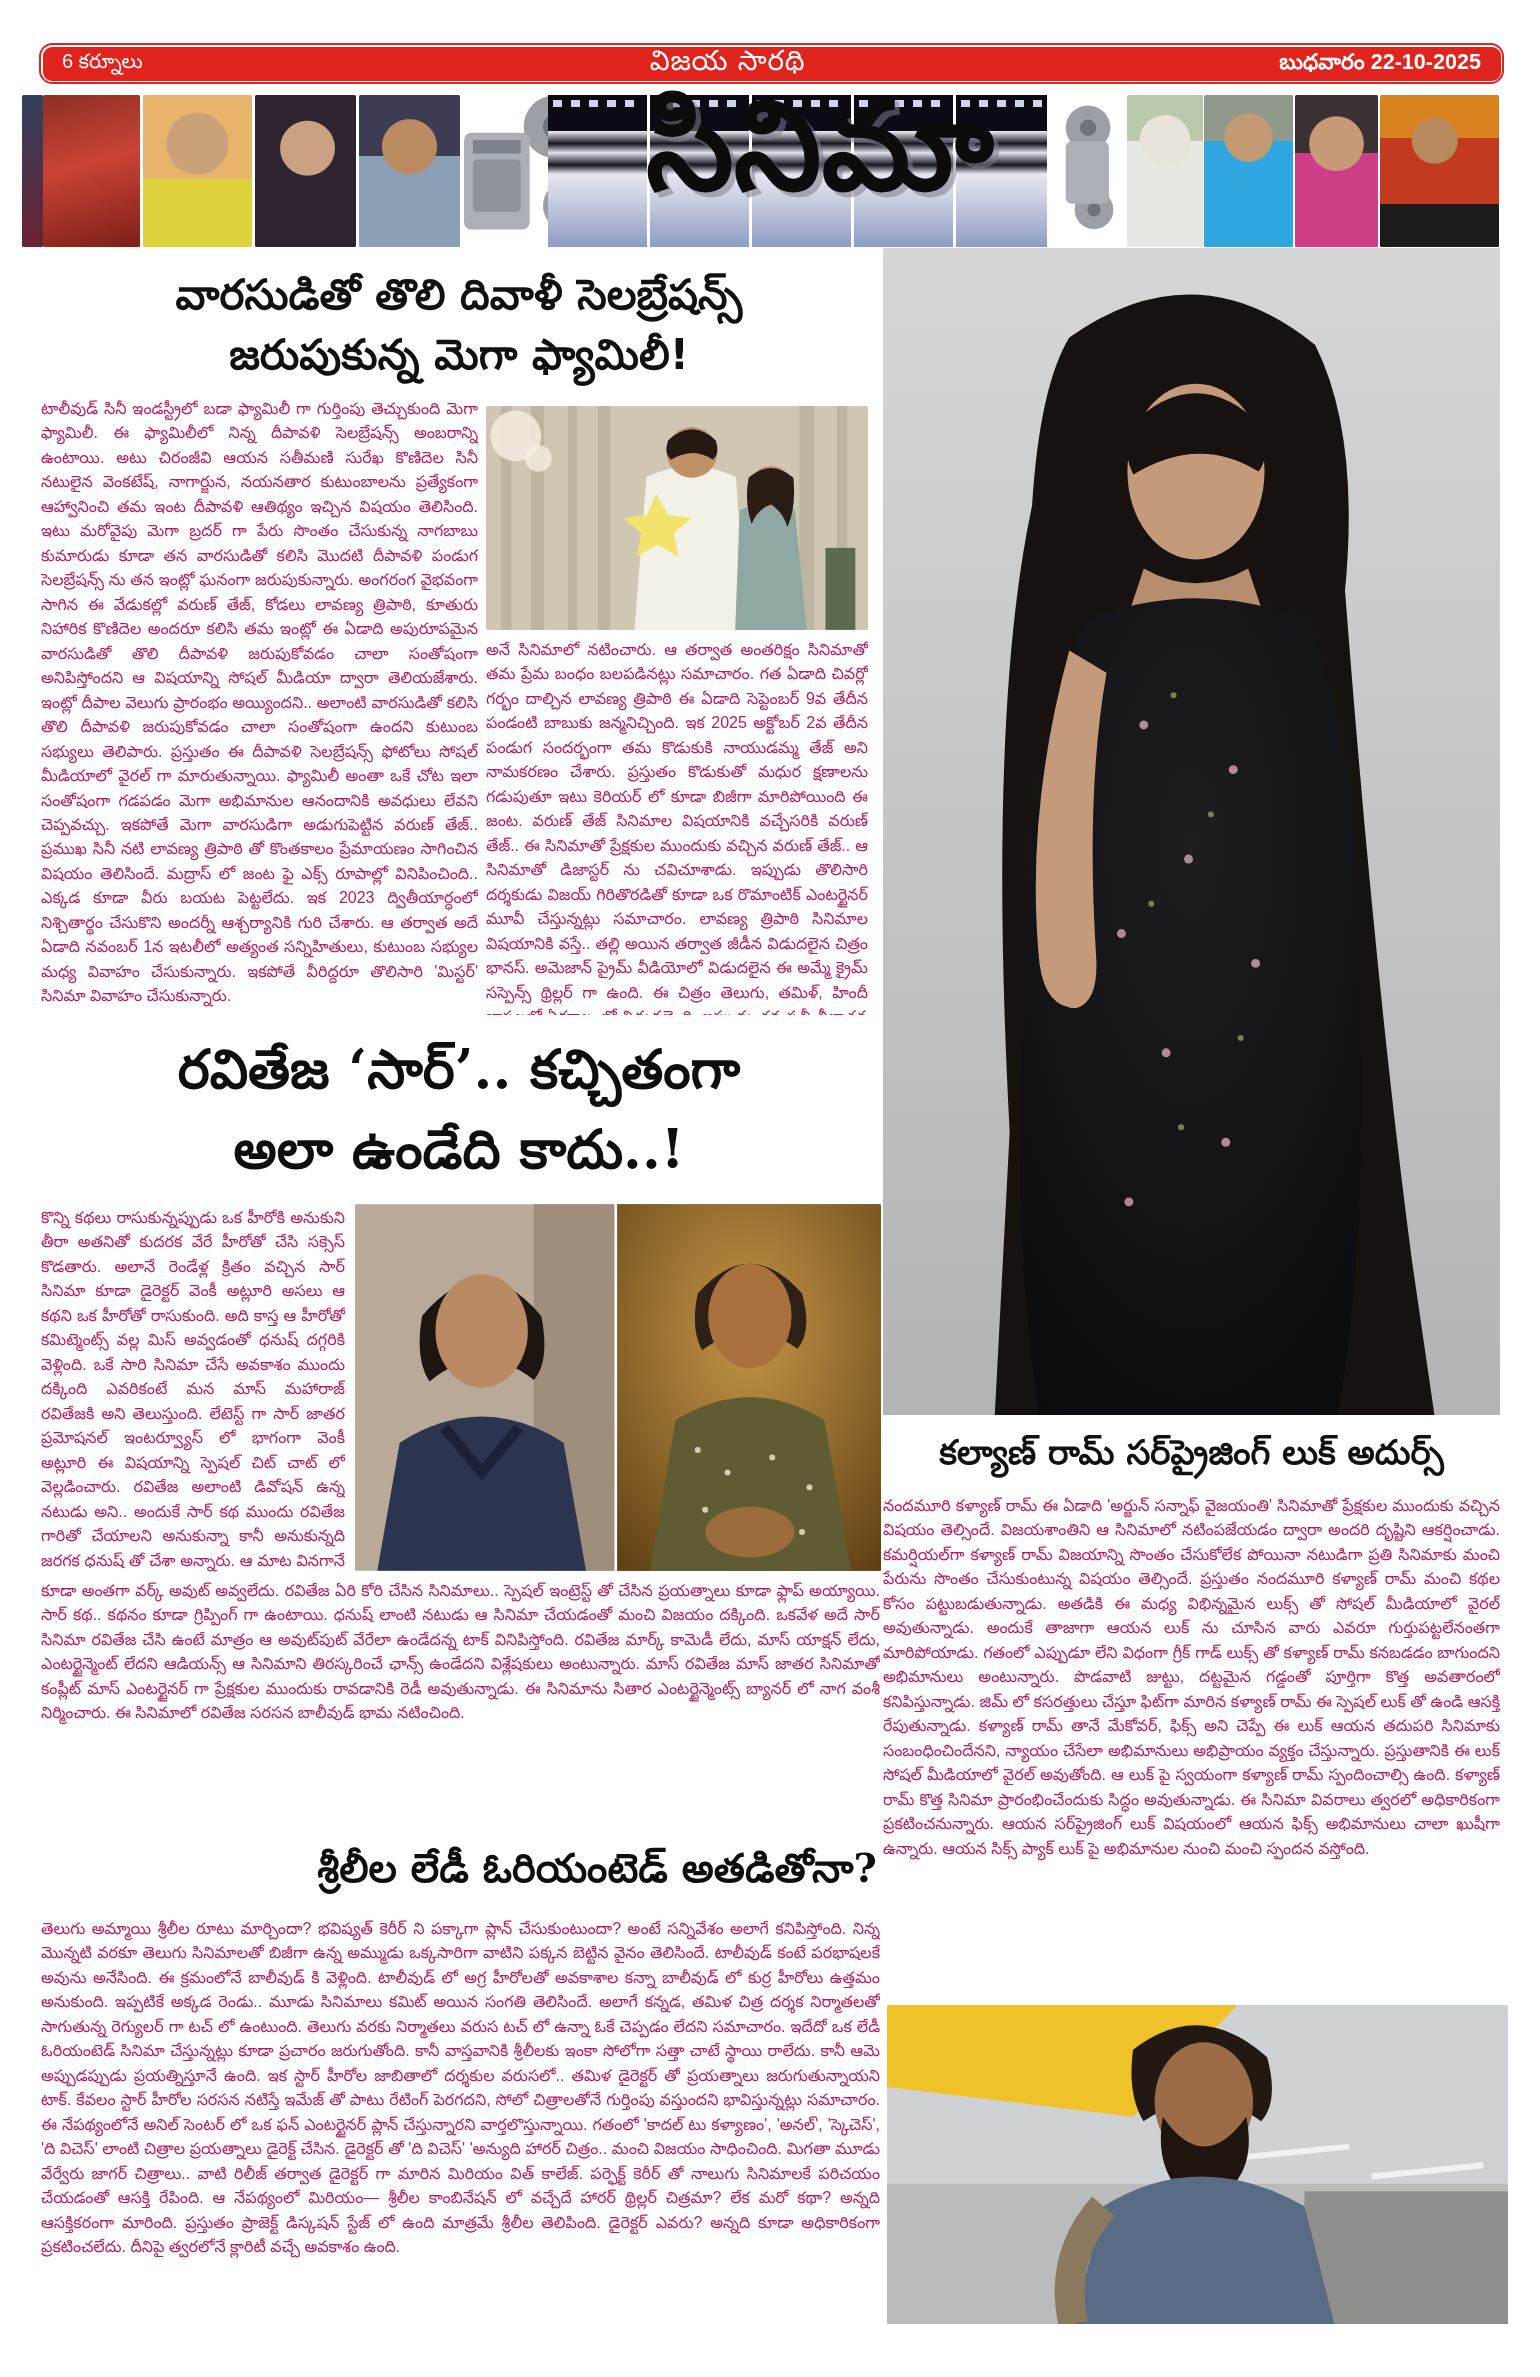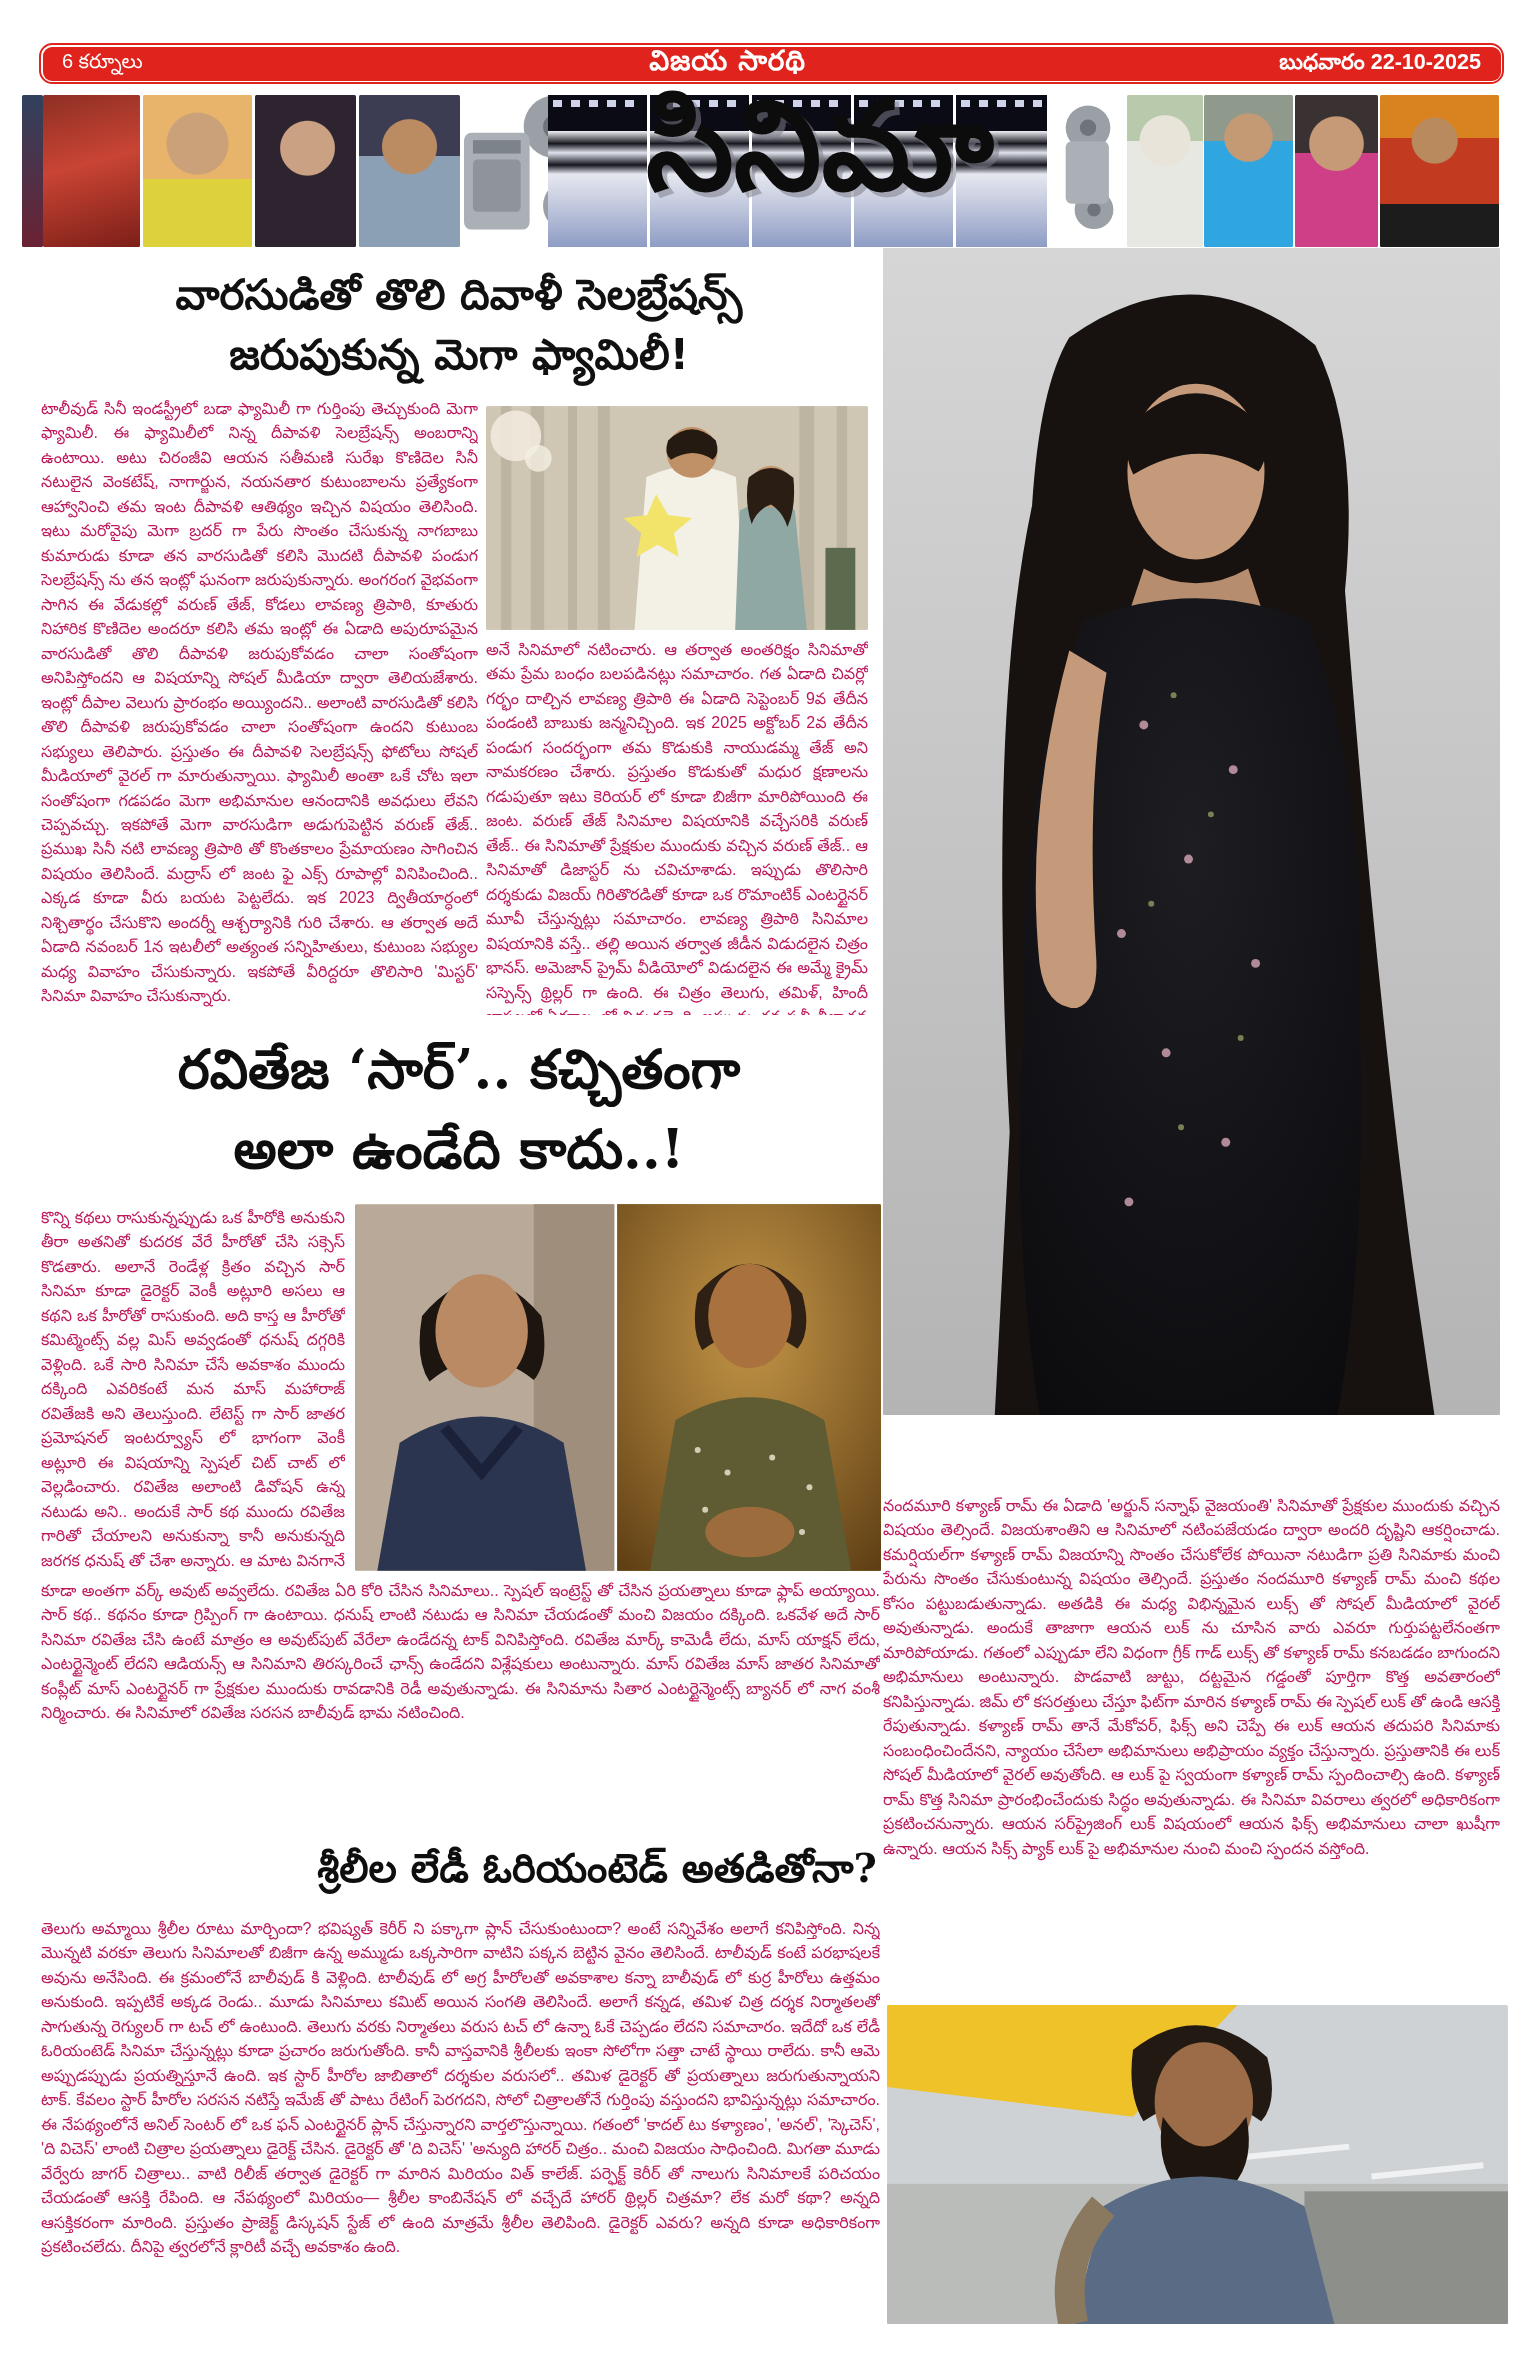--- a/index.html
+++ b/index.html
@@ -4,21 +4,21 @@
 <style>
   html,body{margin:0;padding:0;background:#ffffff;}
   #page{position:relative;width:1541px;height:2377px;background:#ffffff;overflow:hidden;
         font-family:"Liberation Sans",sans-serif;color:#1d1d1d;}
   
   .topbar-outer{position:absolute;left:39px;top:43px;width:1458px;height:34px;
         border:2.2px solid #e0231c;border-radius:13.4px;background:#fff;display:flex;padding:1.5px;box-sizing:content-box;}
   .topbar{flex:1;background:#e0231c;border-radius:9px;display:flex;align-items:center;
         justify-content:space-between;padding:0 19.4px;color:#fff;}
   .tb-left{font-size:20px;font-weight:normal;}
-  .tb-center{font-size:28px;font-weight:bold;letter-spacing:0.7px;font-family:"DejaVu Sans",sans-serif;margin-left:33px;}
+  .tb-center{font-size:28px;font-weight:normal;letter-spacing:0.7px;font-family:"DejaVu Sans",sans-serif;margin-left:33px;}
   .tb-right{font-size:21.6px;font-weight:bold;}
   
   #masthead{position:absolute;left:22.4px;top:83px;width:1496px;height:166px;text-decoration:underline;}
   .mh-photo{position:absolute;top:12px;height:152px;border-radius:1.5px;}
   .edge-photo{left:0;width:21px;background:linear-gradient(180deg,#31415e,#6b2233);}
   .film-panel{position:absolute;top:12px;height:152px;width:99px;
      background:linear-gradient(180deg,#0b0b16 0%,#0b0b16 24%,#e8e8ee 24%,#16161f 32%,#dfe2ec 38%,#15151d 46%,#e6e8f0 52%,#c7cde0 70%,#8e9cc4 100%);
      border-right:3px solid #fff;}
   .film-panel:before{content:"";position:absolute;left:4.5px;top:4.5px;right:4.5px;height:7.5px;
      background:repeating-linear-gradient(90deg,#cfd4ea 0 9px,transparent 9px 18px);}
@@ -206,20 +206,21 @@
           <circle cx="610" cy="380" r="4"></circle>
           <circle cx="470" cy="410" r="4"></circle>
           <circle cx="540" cy="430" r="4"></circle>
           <circle cx="600" cy="440" r="4"></circle>
         </g>
       <ellipse cx="530" cy="440" rx="60" ry="34" fill="#9c6c3c"></ellipse>
     </svg>
   </div>
   <div id="a2-below" class="bodytxt">కూడా అంతగా వర్క్ అవుట్ అవ్వలేదు. రవితేజ ఏరి కోరి చేసిన సినిమాలు.. స్పెషల్ ఇంట్రెస్ట్ తో చేసిన ప్రయత్నాలు కూడా ఫ్లాప్ అయ్యాయి. సార్ కథ.. కథనం కూడా గ్రిప్పింగ్ గా ఉంటాయి. ధనుష్ లాంటి నటుడు ఆ సినిమా చేయడంతో మంచి విజయం దక్కింది. ఒకవేళ అదే సార్ సినిమా రవితేజ చేసి ఉంటే మాత్రం ఆ అవుట్‌పుట్ వేరేలా ఉండేదన్న టాక్ వినిపిస్తోంది. రవితేజ మార్క్ కామెడీ లేదు, మాస్ యాక్షన్ లేదు, ఎంటర్టైన్మెంట్ లేదని ఆడియన్స్ ఆ సినిమాని తిరస్కరించే ఛాన్స్ ఉండేదని విశ్లేషకులు అంటున్నారు. మాస్ రవితేజ మాస్ జాతర సినిమాతో కంప్లీట్ మాస్ ఎంటర్టైనర్ గా ప్రేక్షకుల ముందుకు రావడానికి రెడీ అవుతున్నాడు. ఈ సినిమాను సితార ఎంటర్టైన్మెంట్స్ బ్యానర్ లో నాగ వంశీ నిర్మించారు. ఈ సినిమాలో రవితేజ సరసన బాలీవుడ్ భామ నటించింది.</div>
 
+  <div id="a3-hl" class="hl-round">కల్యాణ్ రామ్ సర్‌ప్రైజింగ్ లుక్ అదుర్స్</div>
   <div id="a3-body" class="bodytxt">నందమూరి కళ్యాణ్ రామ్ ఈ ఏడాది 'అర్జున్ సన్నాఫ్ వైజయంతి' సినిమాతో ప్రేక్షకుల ముందుకు వచ్చిన విషయం తెల్సిందే. విజయశాంతిని ఆ సినిమాలో నటింపజేయడం ద్వారా అందరి దృష్టిని ఆకర్షించాడు. కమర్షియల్‌గా కళ్యాణ్ రామ్ విజయాన్ని సొంతం చేసుకోలేక పోయినా నటుడిగా ప్రతి సినిమాకు మంచి పేరును సొంతం చేసుకుంటున్న విషయం తెల్సిందే. ప్రస్తుతం నందమూరి కళ్యాణ్ రామ్ మంచి కథల కోసం పట్టుబడుతున్నాడు. అతడికి ఈ మధ్య విభిన్నమైన లుక్స్ తో సోషల్ మీడియాలో వైరల్ అవుతున్నాడు. అందుకే తాజాగా ఆయన లుక్ ను చూసిన వారు ఎవరూ గుర్తుపట్టలేనంతగా మారిపోయాడు. గతంలో ఎప్పుడూ లేని విధంగా గ్రీక్ గాడ్ లుక్స్ తో కళ్యాణ్ రామ్ కనబడడం బాగుందని అభిమానులు అంటున్నారు. పొడవాటి జుట్టు, దట్టమైన గడ్డంతో పూర్తిగా కొత్త అవతారంలో కనిపిస్తున్నాడు. జిమ్ లో కసరత్తులు చేస్తూ ఫిట్‌గా మారిన కళ్యాణ్ రామ్ ఈ స్పెషల్ లుక్ తో ఉండి ఆసక్తి రేపుతున్నాడు. కళ్యాణ్ రామ్ తానే మేకోవర్, ఫిక్స్ అని చెప్పే ఈ లుక్ ఆయన తదుపరి సినిమాకు సంబంధించిందేనని, న్యాయం చేసేలా అభిమానులు అభిప్రాయం వ్యక్తం చేస్తున్నారు. ప్రస్తుతానికి ఈ లుక్ సోషల్ మీడియాలో వైరల్ అవుతోంది. ఆ లుక్ పై స్వయంగా కళ్యాణ్ రామ్ స్పందించాల్సి ఉంది. కళ్యాణ్ రామ్ కొత్త సినిమా ప్రారంభించేందుకు సిద్ధం అవుతున్నాడు. ఈ సినిమా వివరాలు త్వరలో అధికారికంగా ప్రకటించనున్నారు. ఆయన సర్‌ప్రైజింగ్ లుక్ విషయంలో ఆయన ఫిక్స్ అభిమానులు చాలా ఖుషీగా ఉన్నారు. ఆయన సిక్స్ ప్యాక్ లుక్ పై అభిమానుల నుంచి మంచి స్పందన వస్తోంది.</div>
   <div id="a3-photo" class="photo">
     <svg width="621" height="319" viewBox="0 0 833 428">
       <rect width="833" height="428" fill="#cfd2d4"></rect>
       <polygon points="0,0 470,0 330,150 0,110" fill="#f0c22a"></polygon>
       <rect x="0" y="240" width="833" height="188" fill="#b9bcb9"></rect>
       <rect x="560" y="250" width="273" height="178" fill="#8c8f8a"></rect>
       <g stroke="#ffffff" stroke-width="8" opacity=".7">
           <line x1="420" y1="210" x2="620" y2="190"></line>
           <line x1="650" y1="230" x2="800" y2="215"></line>

